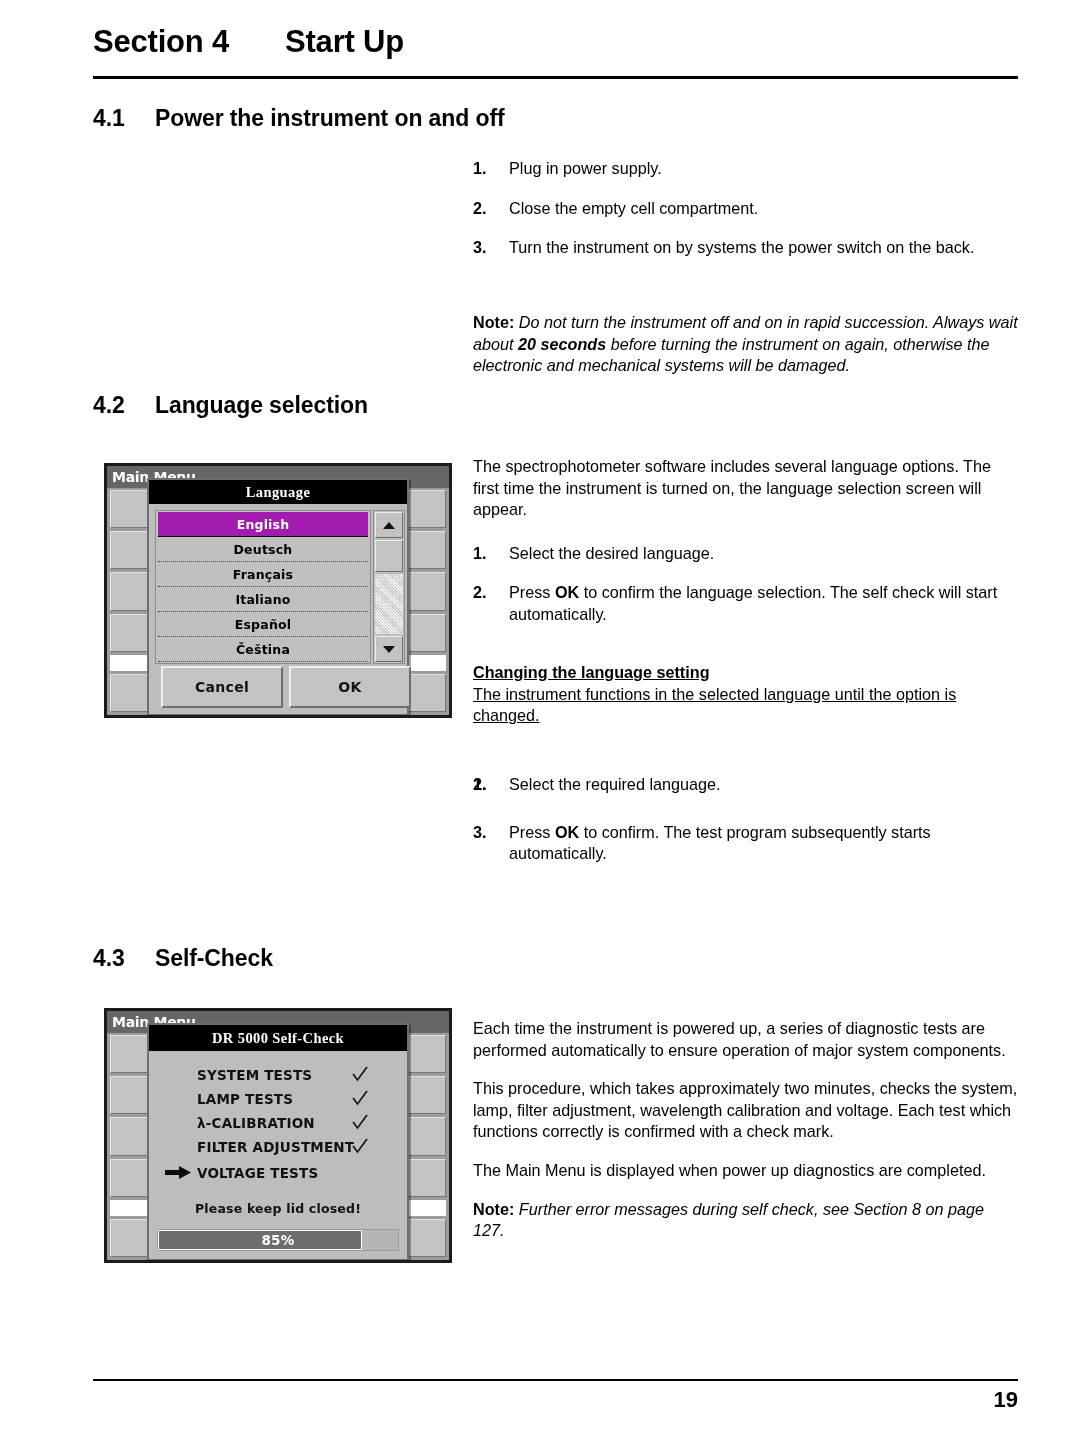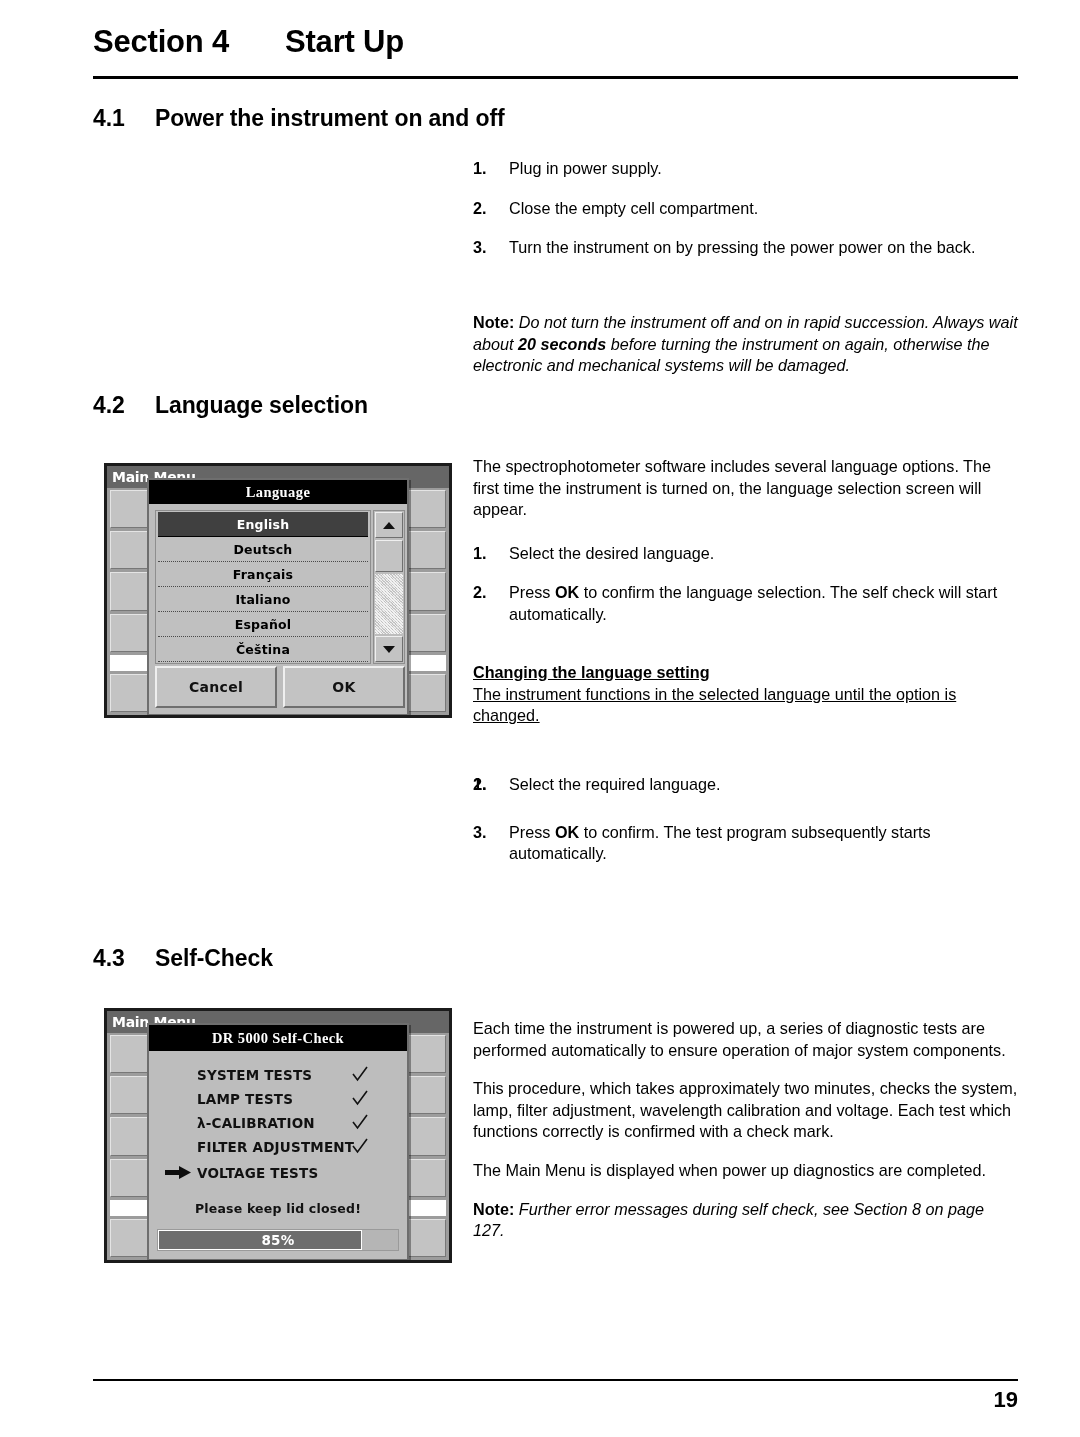--- a/index.html
+++ b/index.html
@@ -194,21 +194,21 @@
     line-height: 25px;
     text-align: center;
     font-size: 12.5px;
     font-weight: bold;
     color: #000000;
     border-bottom: 1px dotted #4a4a4a;
     box-sizing: border-box;
     letter-spacing: 0.2px;
   }
   .lang-item.selected {
-    background: #404040;
+    background: #a21caf;
     color: #ffffff;
     border-bottom: 1px solid #000;
   }
   .lang-scroll {
     width: 32px;
     margin-left: 2px;
     position: relative;
     background: #bdbdbd;
     border: 1px solid #8e8e8e;
     box-sizing: border-box;
@@ -250,21 +250,21 @@
   .tri-up, .tri-down {
     width: 0; height: 0;
     border-left: 6px solid transparent;
     border-right: 6px solid transparent;
   }
   .tri-up { border-bottom: 7px solid #111; }
   .tri-down { border-top: 7px solid #111; }
 
   .lang-buttons {
     position: absolute;
-    left: 6px; bottom: 6px;
+    left: 12px; bottom: 6px;
     width: 250px; height: 42px;
     display: flex;
     gap: 6px;
   }
   .btn3d {
     flex: 1 1 0;
     background: #c3c3c3;
     border-top: 2px solid #efefef;
     border-left: 2px solid #efefef;
     border-right: 2px solid #6f6f6f;
@@ -390,21 +390,21 @@
       <li>
         <span class="n">1.</span>
         <span>Plug in power supply.</span>
       </li>
       <li>
         <span class="n">2.</span>
         <span>Close the empty cell compartment.</span>
       </li>
       <li>
         <span class="n">3.</span>
-        <span>Turn the instrument on by pressing the power power on the back.</span>
+        <span>Turn the instrument on by systems the power switch on the back.</span>
       </li>
     </ul>
   </div>
 
   <div class="rcol note" style="top:312px;">
     <b>Note:</b><span> Do not turn the instrument off and on in rapid succession. Always wait about </span><i class="bi">20 seconds</i><span> before turning the instrument on again, otherwise the electronic and mechanical systems will be damaged.</span>
   </div>
 
   <div class="h2" style="left:93px; top:392px;">
     <span class="num">4.2</span><span>Language selection</span>

